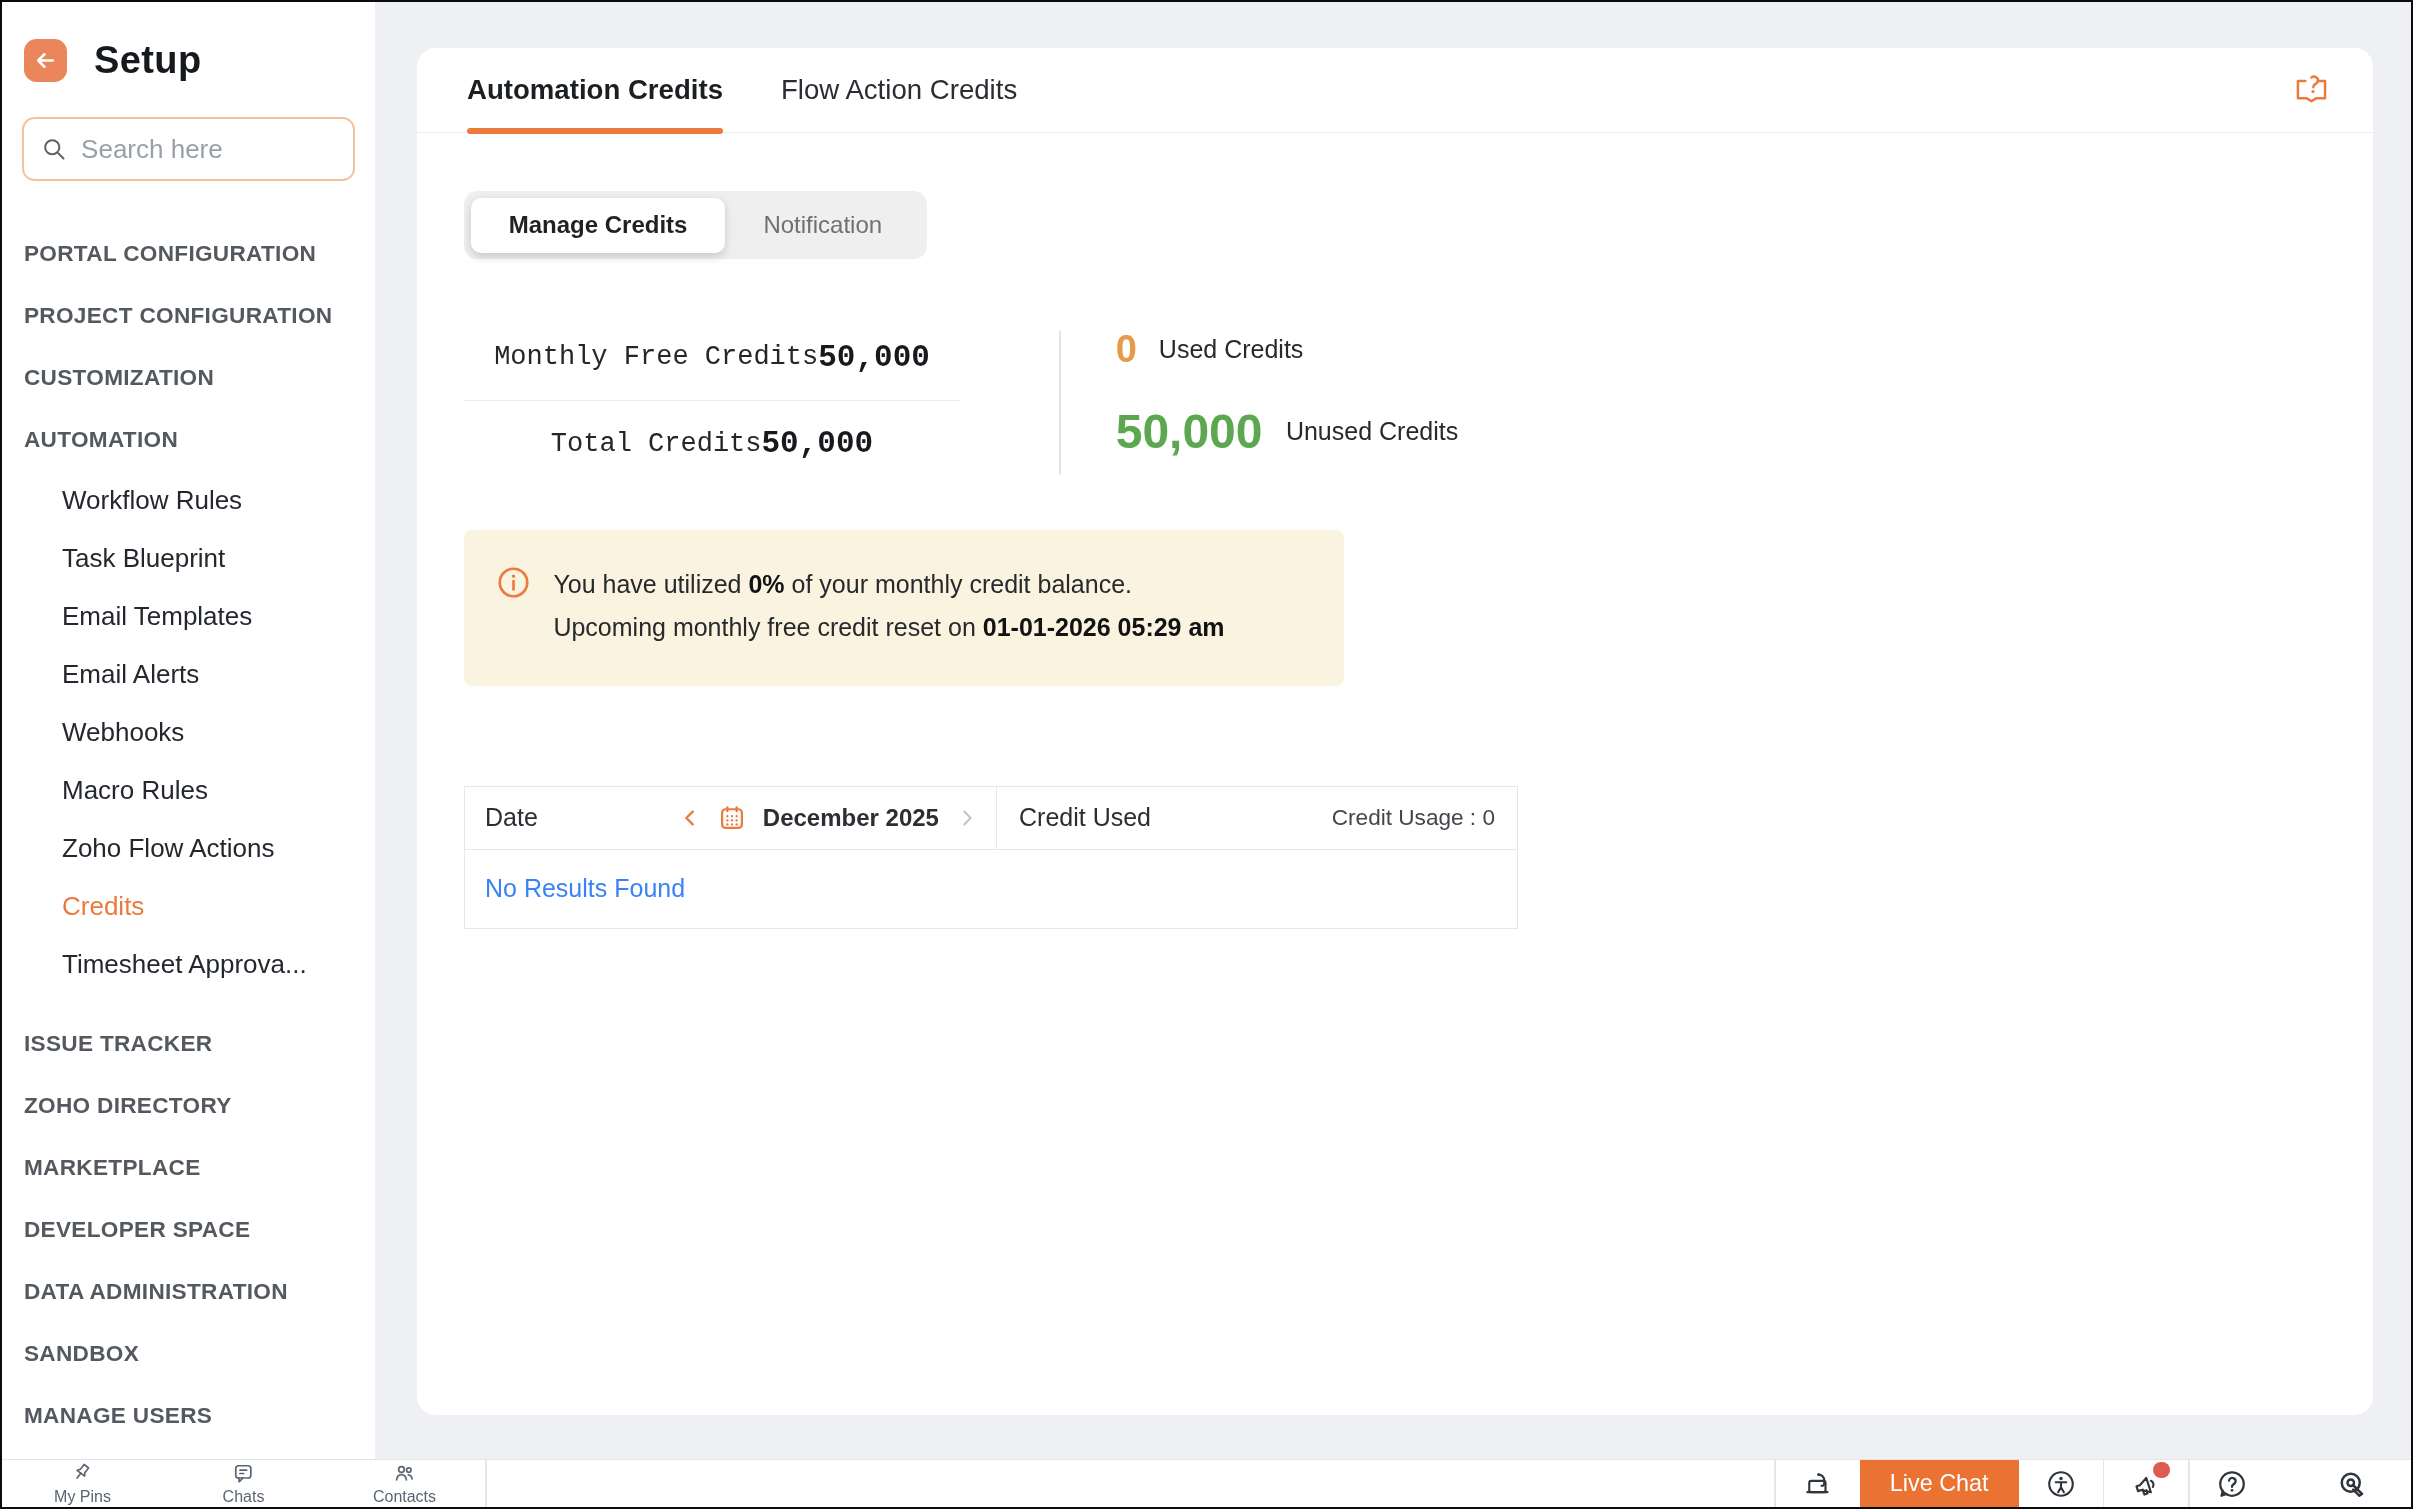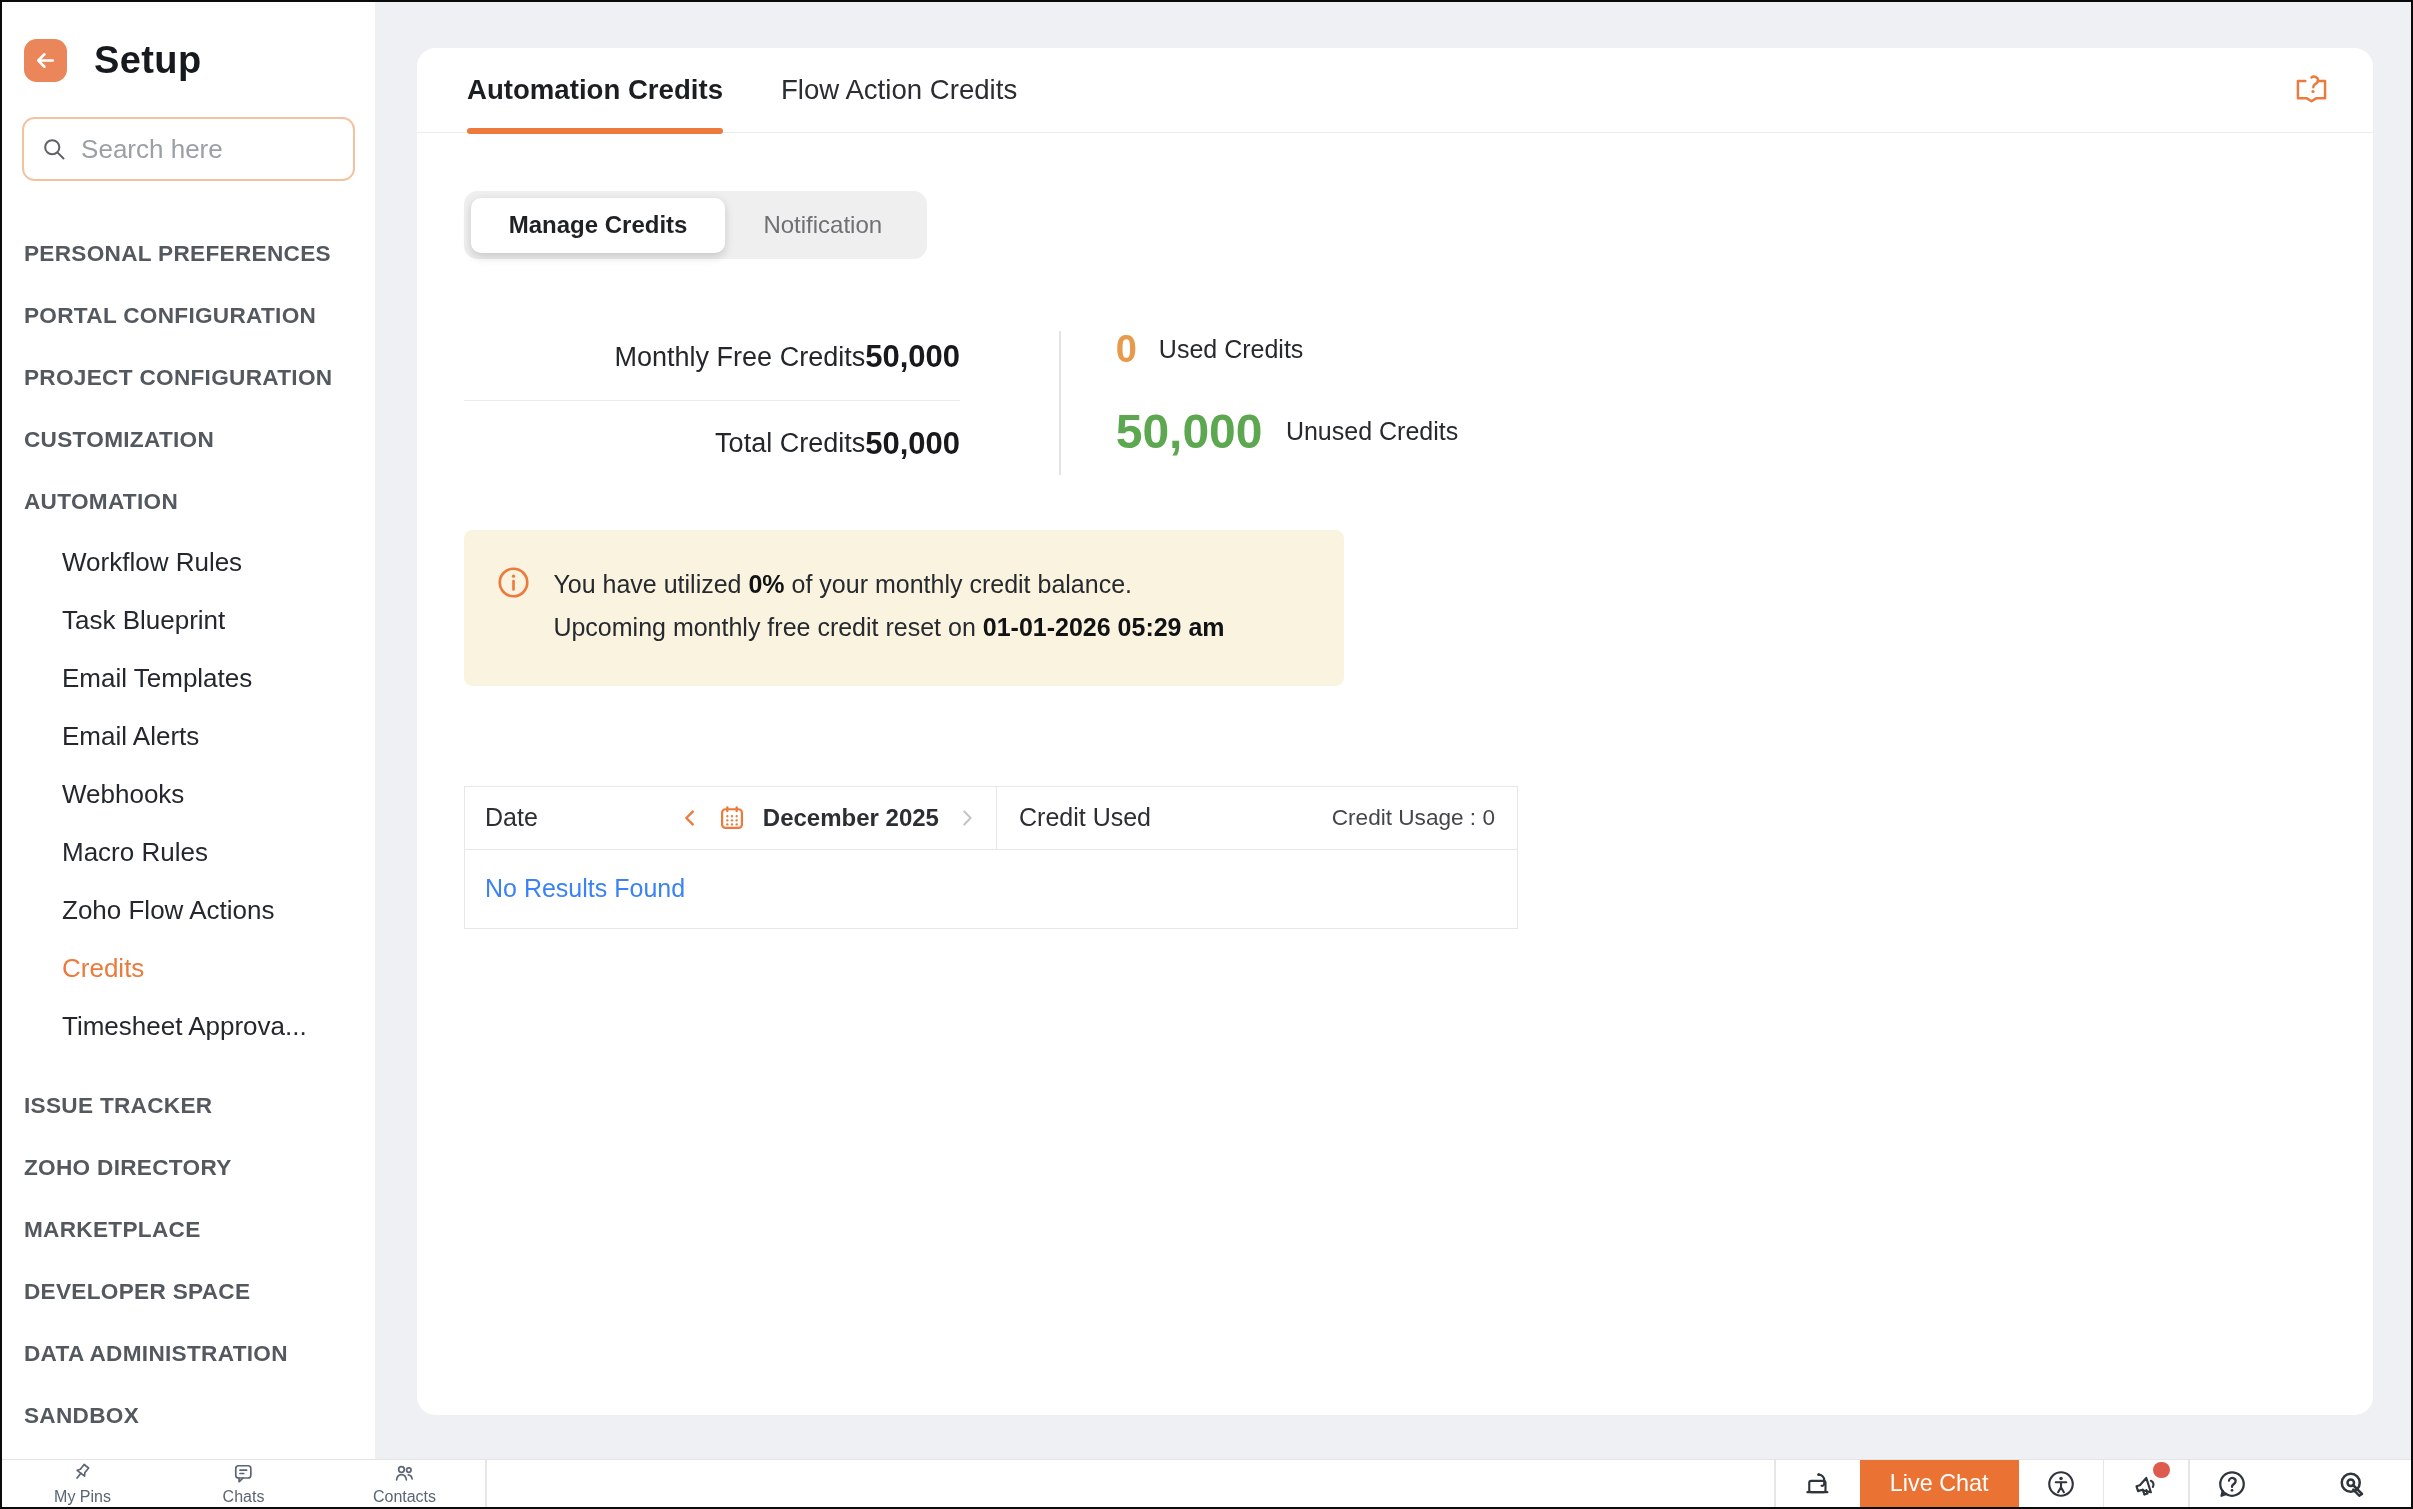--- a/index.html
+++ b/index.html
@@ -81,21 +81,21 @@
     height:55px; display:flex; align-items:center; padding:8px 38px; font-size:24px;
     color:#6e7074; cursor:pointer; border-radius:10px; white-space:nowrap;
   }
   .seg.active {
     background:#fff; color:#1f2225; font-weight:600;
     box-shadow:0 3.3px 10px rgba(0,0,0,.16);
   }
 
   .stats { margin-top:67px; display:flex; align-items:stretch; }
   .stats-left { width:496px; }
-  .stat-row { display:flex; justify-content:flex-end; align-items:center; height:62px; }
+  .stat-row { display:flex; justify-content:center; align-items:center; height:62px;font-family:Liberation Mono, monospace; }
   .stat-label { font-size:27px; color:#23262a; }
   .stat-value { font-size:31px; font-weight:700; color:#17191c; }
   .stat-sep { border:none; border-top:1.7px solid #ebebeb; margin:11.7px 0; }
   .stats-vdiv { width:1.7px; background:#e4e4e4; margin:5px 55px 0 99px; }
   .stats-right { display:flex; flex-direction:column; gap:33px; padding-top:1.7px; }
   .used-row, .unused-row { display:flex; align-items:center; }
   .used-num { font-size:38px; font-weight:700; color:var(--used,#E89A4B); margin-right:22px; }
   .unused-num { font-size:48px; font-weight:700; color:var(--green,#5CA74F); margin-right:23.4px; }
   .uu-label { font-size:25px; color:#26292d; }
 
@@ -172,21 +172,20 @@
 
     <div class="search-box">
       <svg viewBox="0 0 24 24" fill="none" stroke="#5f6368" stroke-width="1.8" stroke-linecap="round">
           <circle cx="10" cy="10" r="6.3"></circle>
           <line x1="14.8" y1="14.8" x2="20" y2="20"></line>
         </svg>
       <input placeholder="Search here" style="">
     </div>
 
     <nav class="sb-nav">
-      <div class="sec">PERSONAL PREFERENCES</div>
       <div class="sec">PORTAL CONFIGURATION</div>
       <div class="sec">PROJECT CONFIGURATION</div>
       <div class="sec">CUSTOMIZATION</div>
       <div class="sec">AUTOMATION</div>
       <div class="subs">
         <div class="sub">Workflow Rules</div>
         <div class="sub">Task Blueprint</div>
         <div class="sub">Email Templates</div>
         <div class="sub">Email Alerts</div>
         <div class="sub">Webhooks</div>

